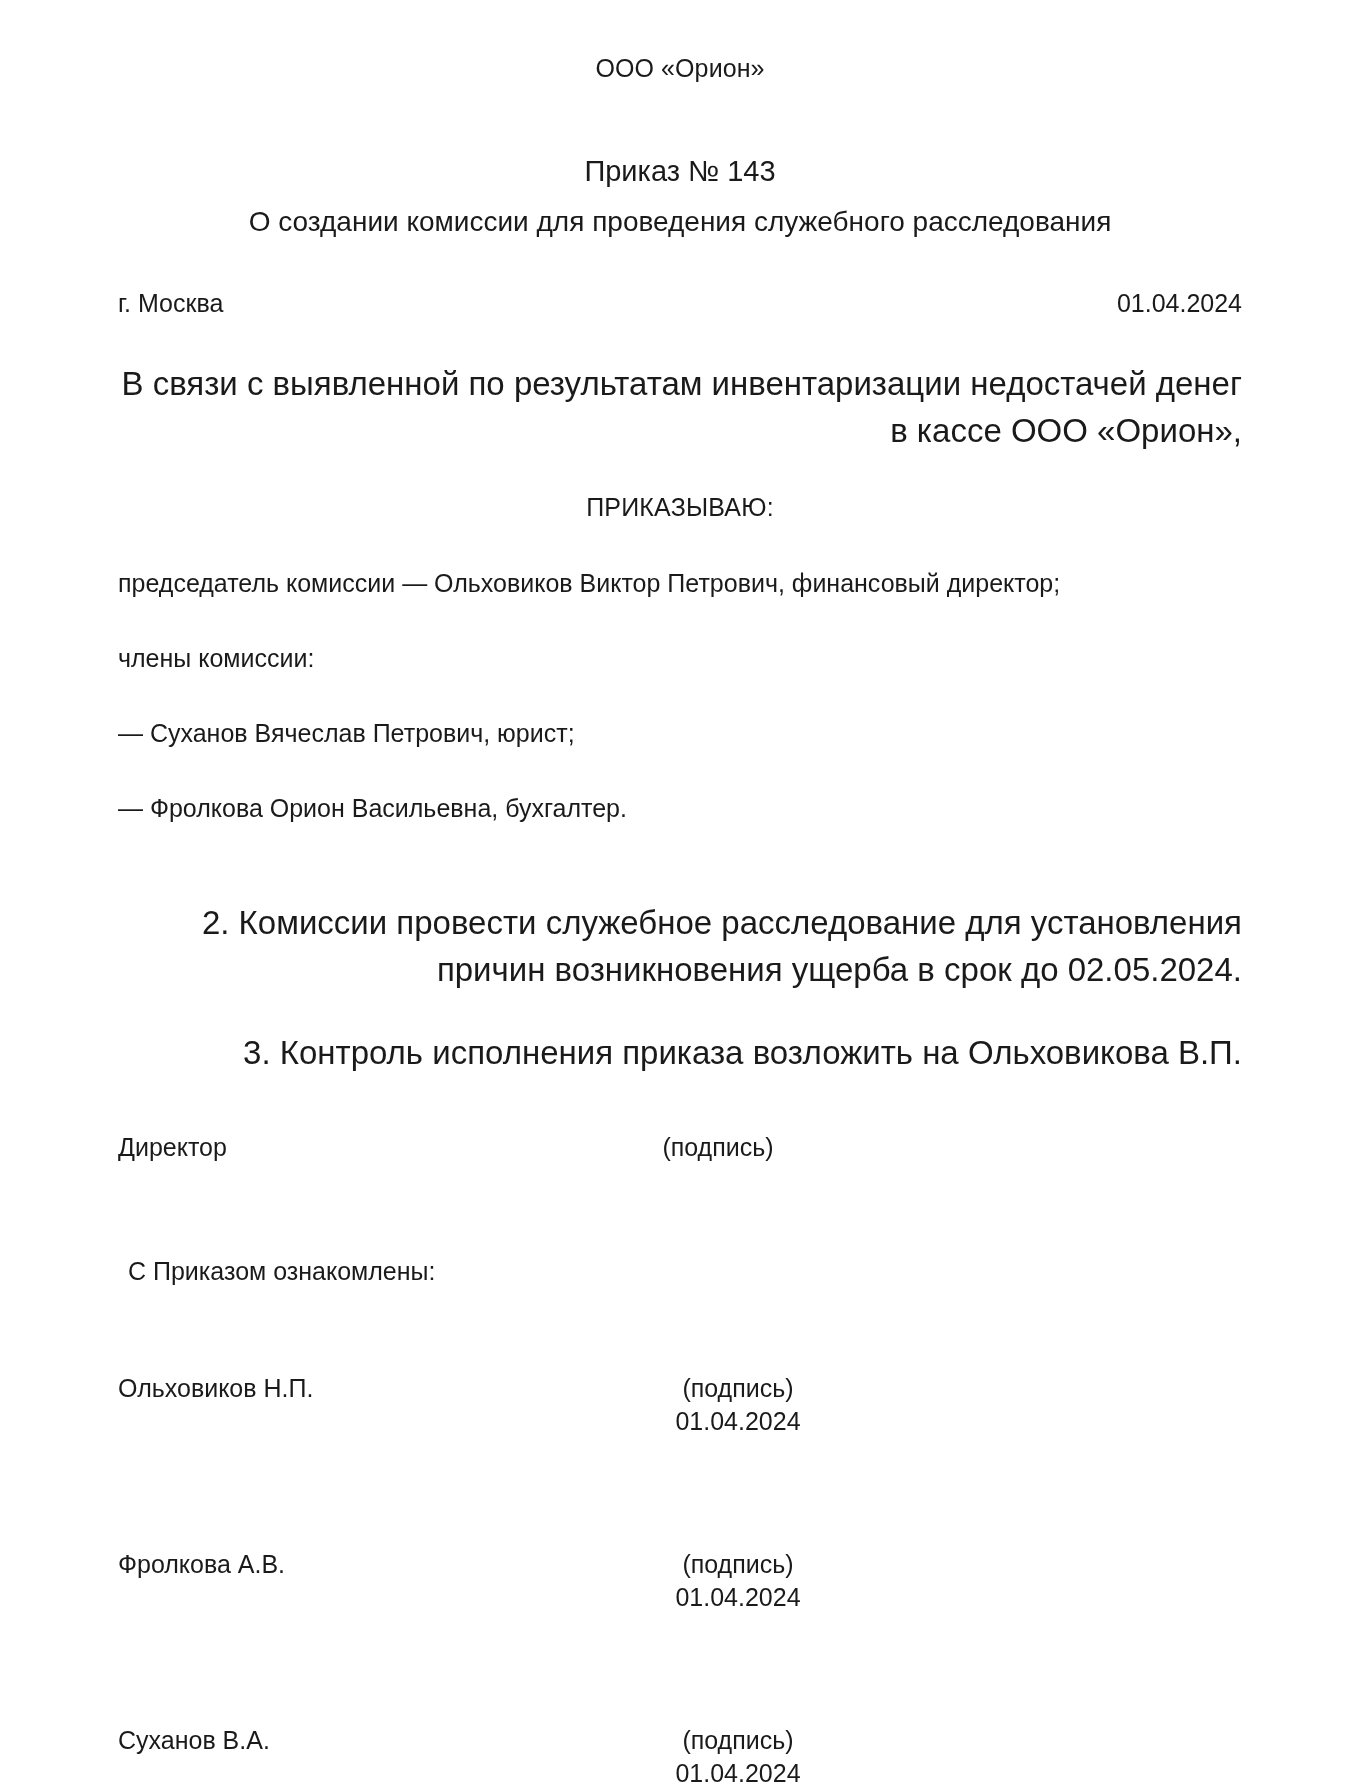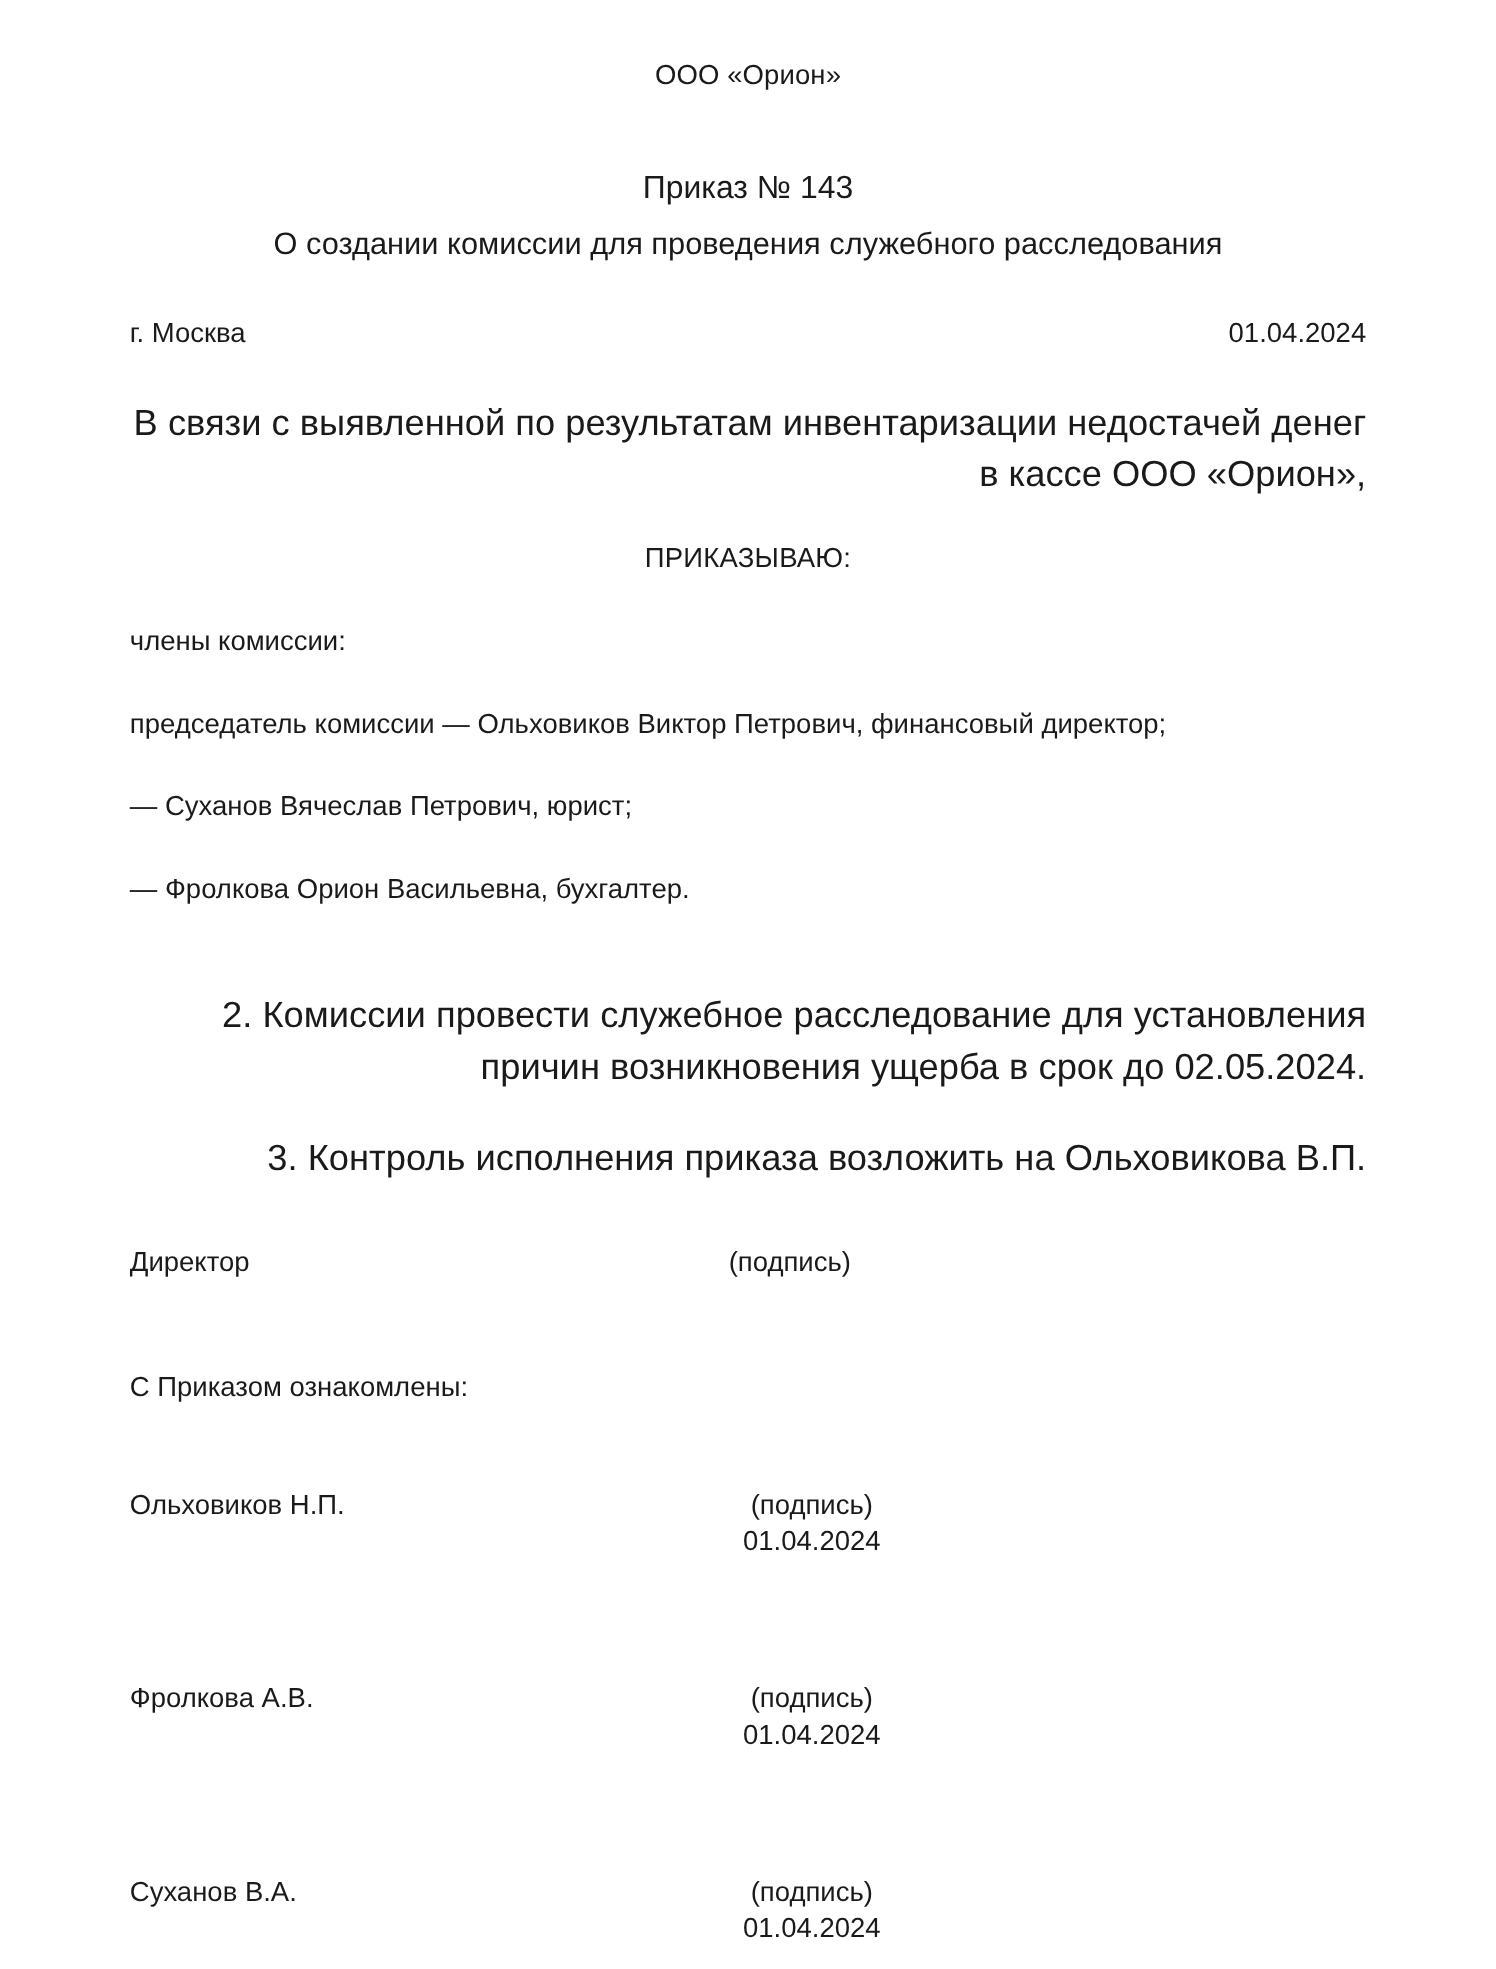--- a/index.html
+++ b/index.html
@@ -84,21 +84,21 @@
     flex: 0 0 430px;
     text-align: center;
   }
   .sign-row .col-name {
     flex: 1 1 auto;
     text-align: right;
   }
   .ack-heading {
     font-size: 25px;
     line-height: 1.35;
-    margin: 0;
+    margin: 10px;
   }
   .ack-row {
     display: flex;
     font-size: 25px;
     line-height: 1.32;
   }
   .ack-row .ack-name {
     width: 470px;
     flex: 0 0 470px;
   }
@@ -125,23 +125,23 @@
   <div class="place-date">
     <span>г. Москва</span>
     <span>01.04.2024</span>
   </div>
 
   <p class="para">В связи с выявленной по результатам инвентаризации недостачей денег в кассе ООО «Орион»,</p>
 
   <div class="order-word">ПРИКАЗЫВАЮ:</div>
 
 
+  <p class="member-line">председатель комиссии — Ольховиков Виктор Петрович, финансовый директор;</p>
+
   <p class="member-line">члены комиссии:</p>
-
-  <p class="member-line">председатель комиссии — Ольховиков Виктор Петрович, финансовый директор;</p>
 
   <p class="member-line">— Суханов Вячеслав Петрович, юрист;</p>
 
   <p class="member-line">— Фролкова Орион Васильевна, бухгалтер.</p>
 
   <div class="gap-large"></div>
 
   <p class="para">2. Комиссии провести служебное расследование для установления причин возникновения ущерба в срок до 02.05.2024.</p>
 
   <p class="para">3. Контроль исполнения приказа возложить на Ольховикова В.П.</p>

